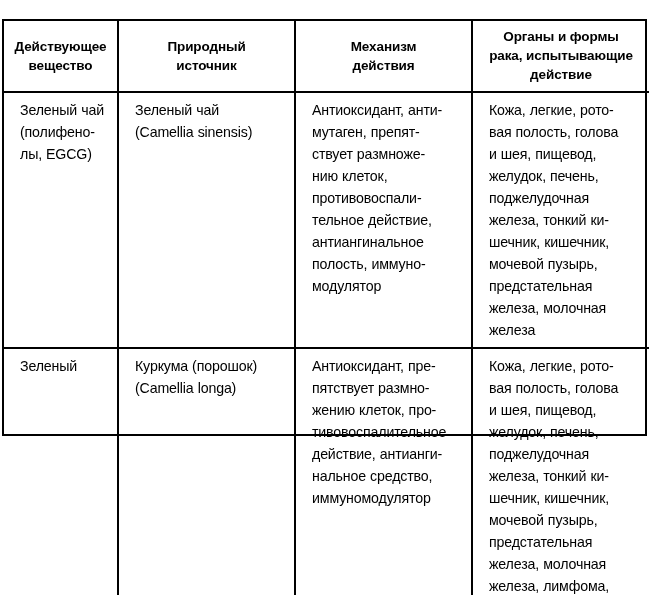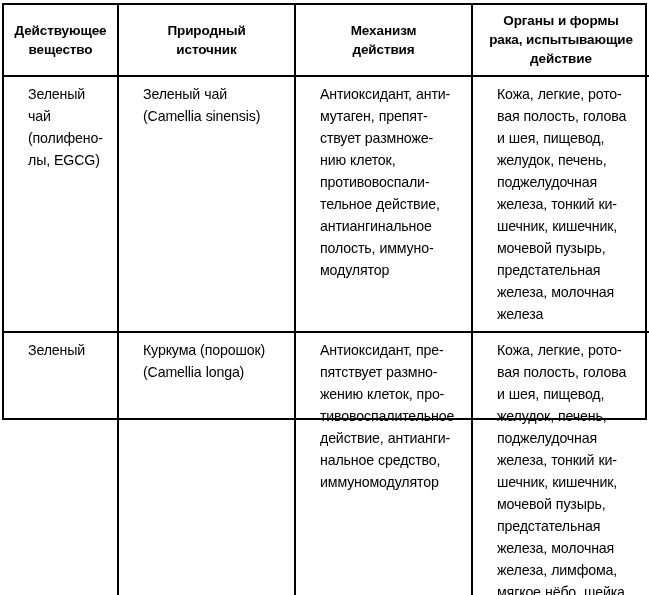--- a/index.html
+++ b/index.html
@@ -10,21 +10,21 @@
   body {
     width: 649px;
     height: 595px;
     font-family: "Liberation Sans", "DejaVu Sans", sans-serif;
     color: #000000;
     overflow: hidden;
   }
   .table-wrap {
     position: absolute;
     left: 2px;
-    top: 3px;
+    top: 19px;
     width: 645px;
     height: 417px;
     border: 2px solid #000;
     box-sizing: border-box;
   }
   table.data-table {
     width: 100%;
     height: 100%;
     border-collapse: collapse;
     table-layout: fixed;
@@ -50,21 +50,21 @@
   }
   thead th:last-child { border-right: none; }
 
   tbody td {
     border-right: 2px solid #000;
     border-bottom: 2px solid #000;
     font-size: 14.2px;
     line-height: 22px;
     text-align: left;
     vertical-align: top;
-    padding: 6px 6px 6px 24px;
+    padding: 6px 6px 6px 16px;
     box-sizing: border-box;
     letter-spacing: -0.15px;
     word-spacing: 0.3px;
   }
   tbody td:last-child { border-right: none; }
   tbody tr:last-child td { border-bottom: none; }
 
   tbody tr.row-1 td { height: 240px; }
   tbody tr.row-2 td { height: 280px; }
 

